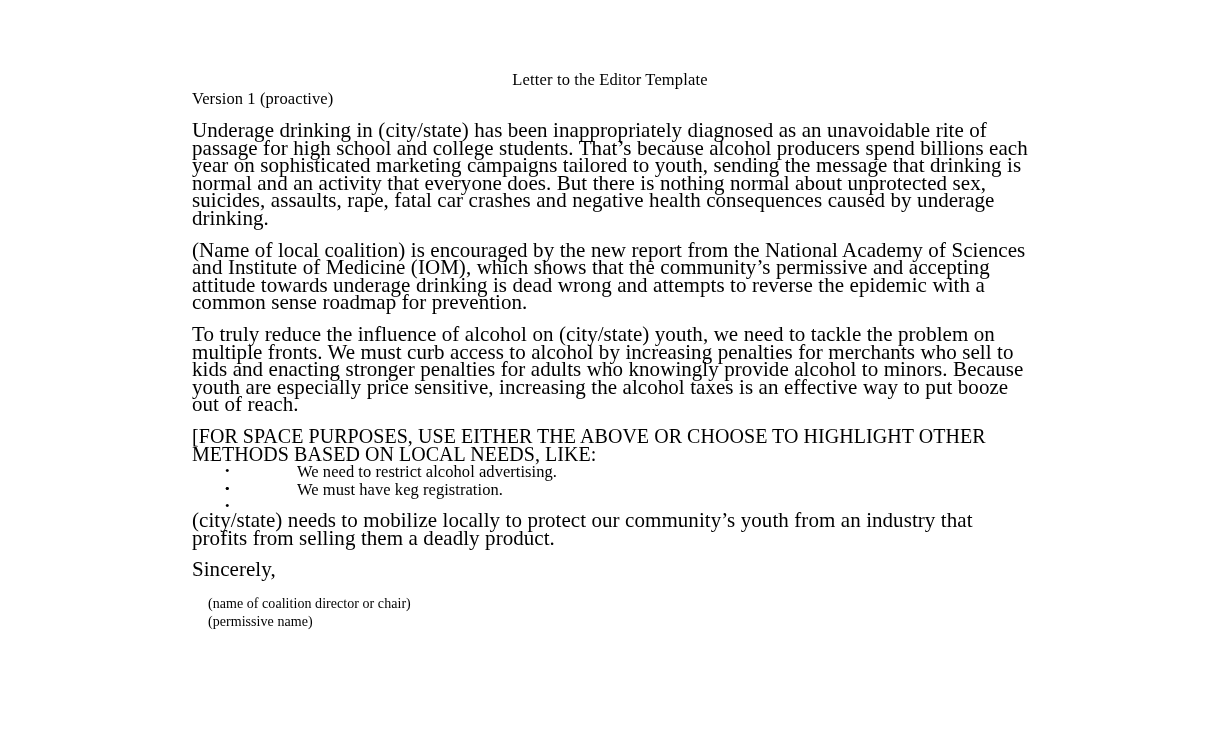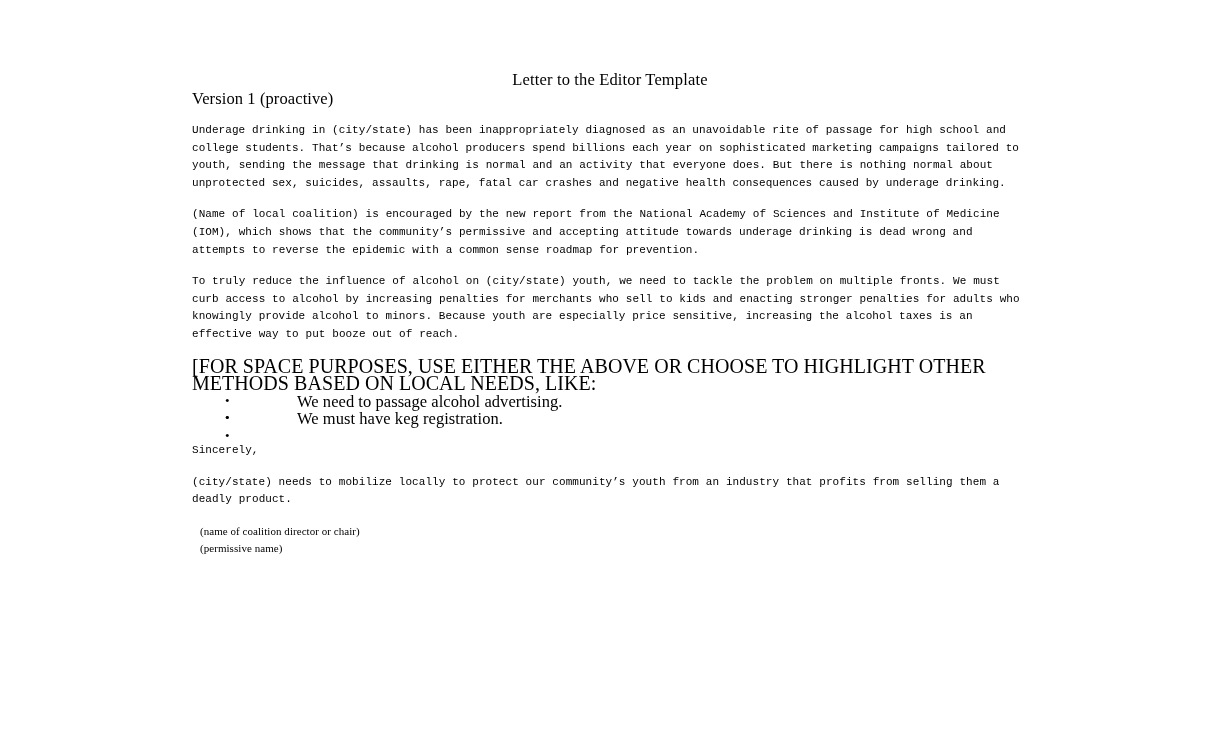--- a/index.html
+++ b/index.html
@@ -43,27 +43,26 @@
   }
 
   .version-line {
     font-size: 16.5px;
     line-height: 21px;
     letter-spacing: 0.1px;
     margin: 0 0 13px 0;
   }
 
   p.para {
-    font-size: 11px;
+    font-size: 21px;
     line-height: 17.6px;
     letter-spacing: 0.05px;
     margin: 0 0 14px 0;
     text-align: left;
     word-spacing: 0.15px;
-    font-family: Liberation Mono, monospace;
   }
 
   .bracket-block {
     font-size: 20px;
     line-height: 17.6px;
     letter-spacing: 0.05px;
     margin: 0 0 0 0;
   }
 
   ul.bullets {
@@ -83,24 +82,24 @@
 
   ul.bullets li .bullet-mark {
     position: absolute;
     left: 33px;
     top: -1px;
     font-size: 13px;
     line-height: 17.6px;
   }
 
   .sign-block {
-    font-size: 11px;
+    font-size: 14px;
     line-height: 17.6px;
     letter-spacing: 0.05px;
-    margin: 8px;
+    margin: 16px;
   }
 </style>
 </head>
 <body>
 
 <div class="page">
 
   <div class="doc-title">Letter to the Editor Template</div>
 
   <div class="body-block">
@@ -111,37 +110,37 @@
 
     <p class="para">(Name of local coalition) is encouraged by the new report from the National Academy of Sciences and Institute of Medicine (IOM), which shows that the community’s permissive and accepting attitude towards underage drinking is dead wrong and attempts to reverse the epidemic with a common sense roadmap for prevention.</p>
 
     <p class="para">To truly reduce the influence of alcohol on (city/state) youth, we need to tackle the problem on multiple fronts. We must curb access to alcohol by increasing penalties for merchants who sell to kids and enacting stronger penalties for adults who knowingly provide alcohol to minors. Because youth are especially price sensitive, increasing the alcohol taxes is an effective way to put booze out of reach.</p>
 
     <div class="bracket-block">[FOR SPACE PURPOSES, USE EITHER THE ABOVE OR CHOOSE TO HIGHLIGHT OTHER METHODS BASED ON LOCAL NEEDS, LIKE:</div>
 
     <ul class="bullets">
       <li>
         <span class="bullet-mark">•</span>
-        <span>We need to passage alcohol advertising.</span>
+        <span>We need to restrict alcohol advertising.</span>
       </li>
       <li>
         <span class="bullet-mark">•</span>
       </li>
       <li>
         <span class="bullet-mark">•</span>
         <span>We must have keg registration.</span>
       </li>
       <li>
         <span class="bullet-mark">•</span>
       </li>
     </ul>
 
+    <p class="para">(city/state) needs to mobilize locally to protect our community’s youth from an industry that profits from selling them a deadly product.</p>
+
     <p class="para">Sincerely,</p>
-
-    <p class="para">(city/state) needs to mobilize locally to protect our community’s youth from an industry that profits from selling them a deadly product.</p>
 
     <div class="sign-block">
       <div>(name of coalition director or chair)</div>
       <div>(permissive name)</div>
     </div>
 
   </div>
 </div>
 
 </body></html>

